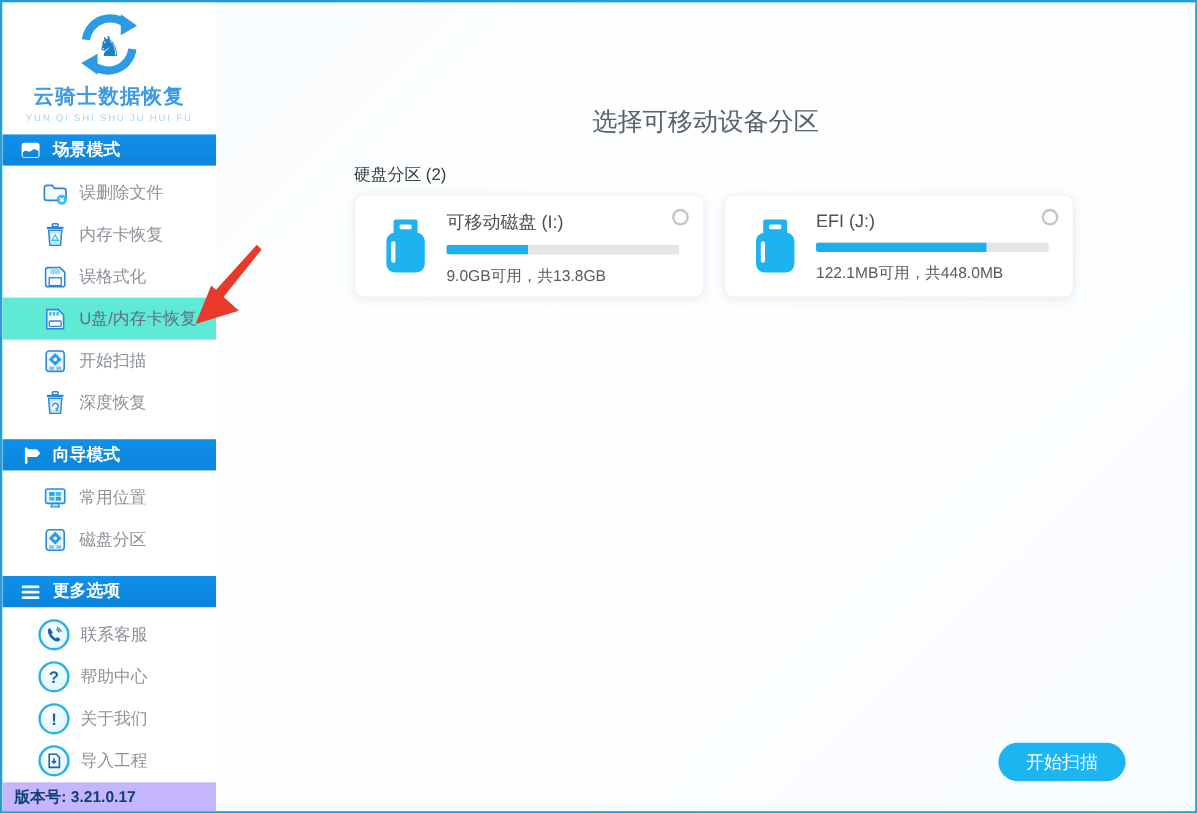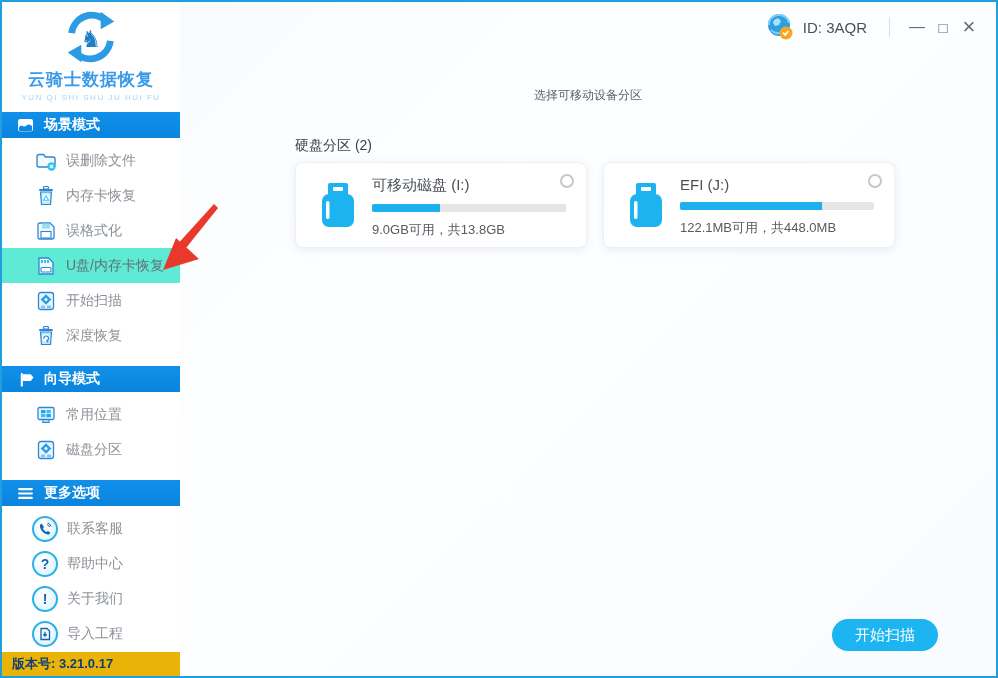--- a/index.html
+++ b/index.html
@@ -17,37 +17,37 @@
                     font-size:14px; font-weight:bold; }
   .section-header.gap { margin-top:10px; }
   .nav-list { padding-top:5px; padding-bottom:3px; }
   .nav-item { height:35px; display:flex; align-items:center; padding-left:33px; gap:9px;
               font-size:14px; color:#8b9299; cursor:pointer; }
   .nav-item.selected { background:#5eead4; color:#61707b; }
   .circle-icon { width:26px; height:26px; border-radius:50%; border:2px solid #2ab0e8;
                  background:radial-gradient(circle at 35% 30%, #ffffff, #d9f3fd);
                  color:#1763ae; font-weight:bold; font-size:14px;
                  display:flex; align-items:center; justify-content:center; flex:0 0 auto; margin-left:-3px; }
-  .version-bar { position:absolute; bottom:0; left:0; width:178px; height:24px; background:#eab308;
+  .version-bar { position:absolute; bottom:0; left:0; width:178px; height:24px; background:#c4b5fd;
                  color:#0e3e74; font-weight:bold; font-size:13px; display:flex; align-items:center;
                  padding-left:10px; }
 
   
   .titlebar { position:absolute; top:10px; right:14px; display:flex; align-items:center; }
   .titlebar .id-text { font-size:15px; color:#4b5157; margin-left:8px; }
   .tb-divider { width:1px; height:20px; background:#d8dee3; margin:0 14px 0 22px; }
   .tb-btn { width:26px; height:26px; display:flex; align-items:center; justify-content:center;
             color:#5f6a75; cursor:pointer; }
   .tb-btn.min { font-size:16px; }
   .tb-btn.max { font-size:15px; }
   .tb-btn.close { font-size:22px; }
 
   
   .main-title { position:absolute; top:85px; left:178px; right:0; text-align:center;
-                font-size:12px; color:#5a6167; }
+                font-size:21px; color:#5a6167; }
   .group-label { position:absolute; top:135px; left:293px; font-size:14px; color:#3c4146; }
   .cards { position:absolute; top:160px; left:293px; display:flex; gap:16px; }
   .card { width:292px; height:86px; background:#ffffff; border:1px solid #eef1f4; border-radius:8px;
           box-shadow:0 2px 8px rgba(120,140,160,0.14); position:relative; cursor:pointer; }
   .card-icon { position:absolute; left:22px; top:18px; }
   .card-body { position:absolute; left:76px; top:13px; right:20px; }
   .card-name { font-size:15px; color:#4a5056; margin-bottom:9px; }
   .progress { height:8px; background:#e3e5e7; border-radius:2px; overflow:hidden; }
   .progress-fill { height:100%; background:#1db0ef; }
   .card-info { margin-top:9px; font-size:13px; color:#555b60; }
@@ -223,34 +223,20 @@
         </span>
         <span>导入工程</span>
       </div>
     </div>
 
     <div class="version-bar">
       <span>版本号: 3.21.0.17</span>
     </div>
   </div>
 
-  <div class="titlebar">
-    <svg width="30" height="30" viewBox="0 0 30 30">
-      <circle cx="14" cy="13" r="11" fill="#2da0e4"></circle>
-      <path d="M4 13 a10 9 0 0 1 20 -2 M6 18 a 10 8 0 0 0 17 -1" stroke="#8fd4f5" stroke-width="2" fill="none" opacity="0.85"></path>
-      <path d="M9 8 l4 -2 3 3 -2 4 -4 1 -2 -3 Z" fill="#bfe7fa" opacity="0.9"></path>
-      <circle cx="21" cy="21" r="6.5" fill="#f5a623"></circle>
-      <path d="M18 20.6 l2.2 2.4 3 -4" stroke="#ffffff" stroke-width="1.7" fill="none"></path>
-    </svg>
-    <span class="id-text">ID: 3AQR</span>
-    <span class="tb-divider"></span>
-    <span class="tb-btn min">—</span>
-    <span class="tb-btn max">□</span>
-    <span class="tb-btn close">×</span>
-  </div>
 
   <div class="main-title">选择可移动设备分区</div>
   <div class="group-label">硬盘分区 (2)</div>
 
   <div class="cards">
 
     <div class="card">
       <svg class="card-icon" width="40" height="48" viewBox="0 0 40 48">
         <rect x="10" y="2" width="20" height="14" rx="2" fill="#1db2f0"></rect>
         <rect x="15" y="6" width="10" height="4" rx="1" fill="#ffffff"></rect>

